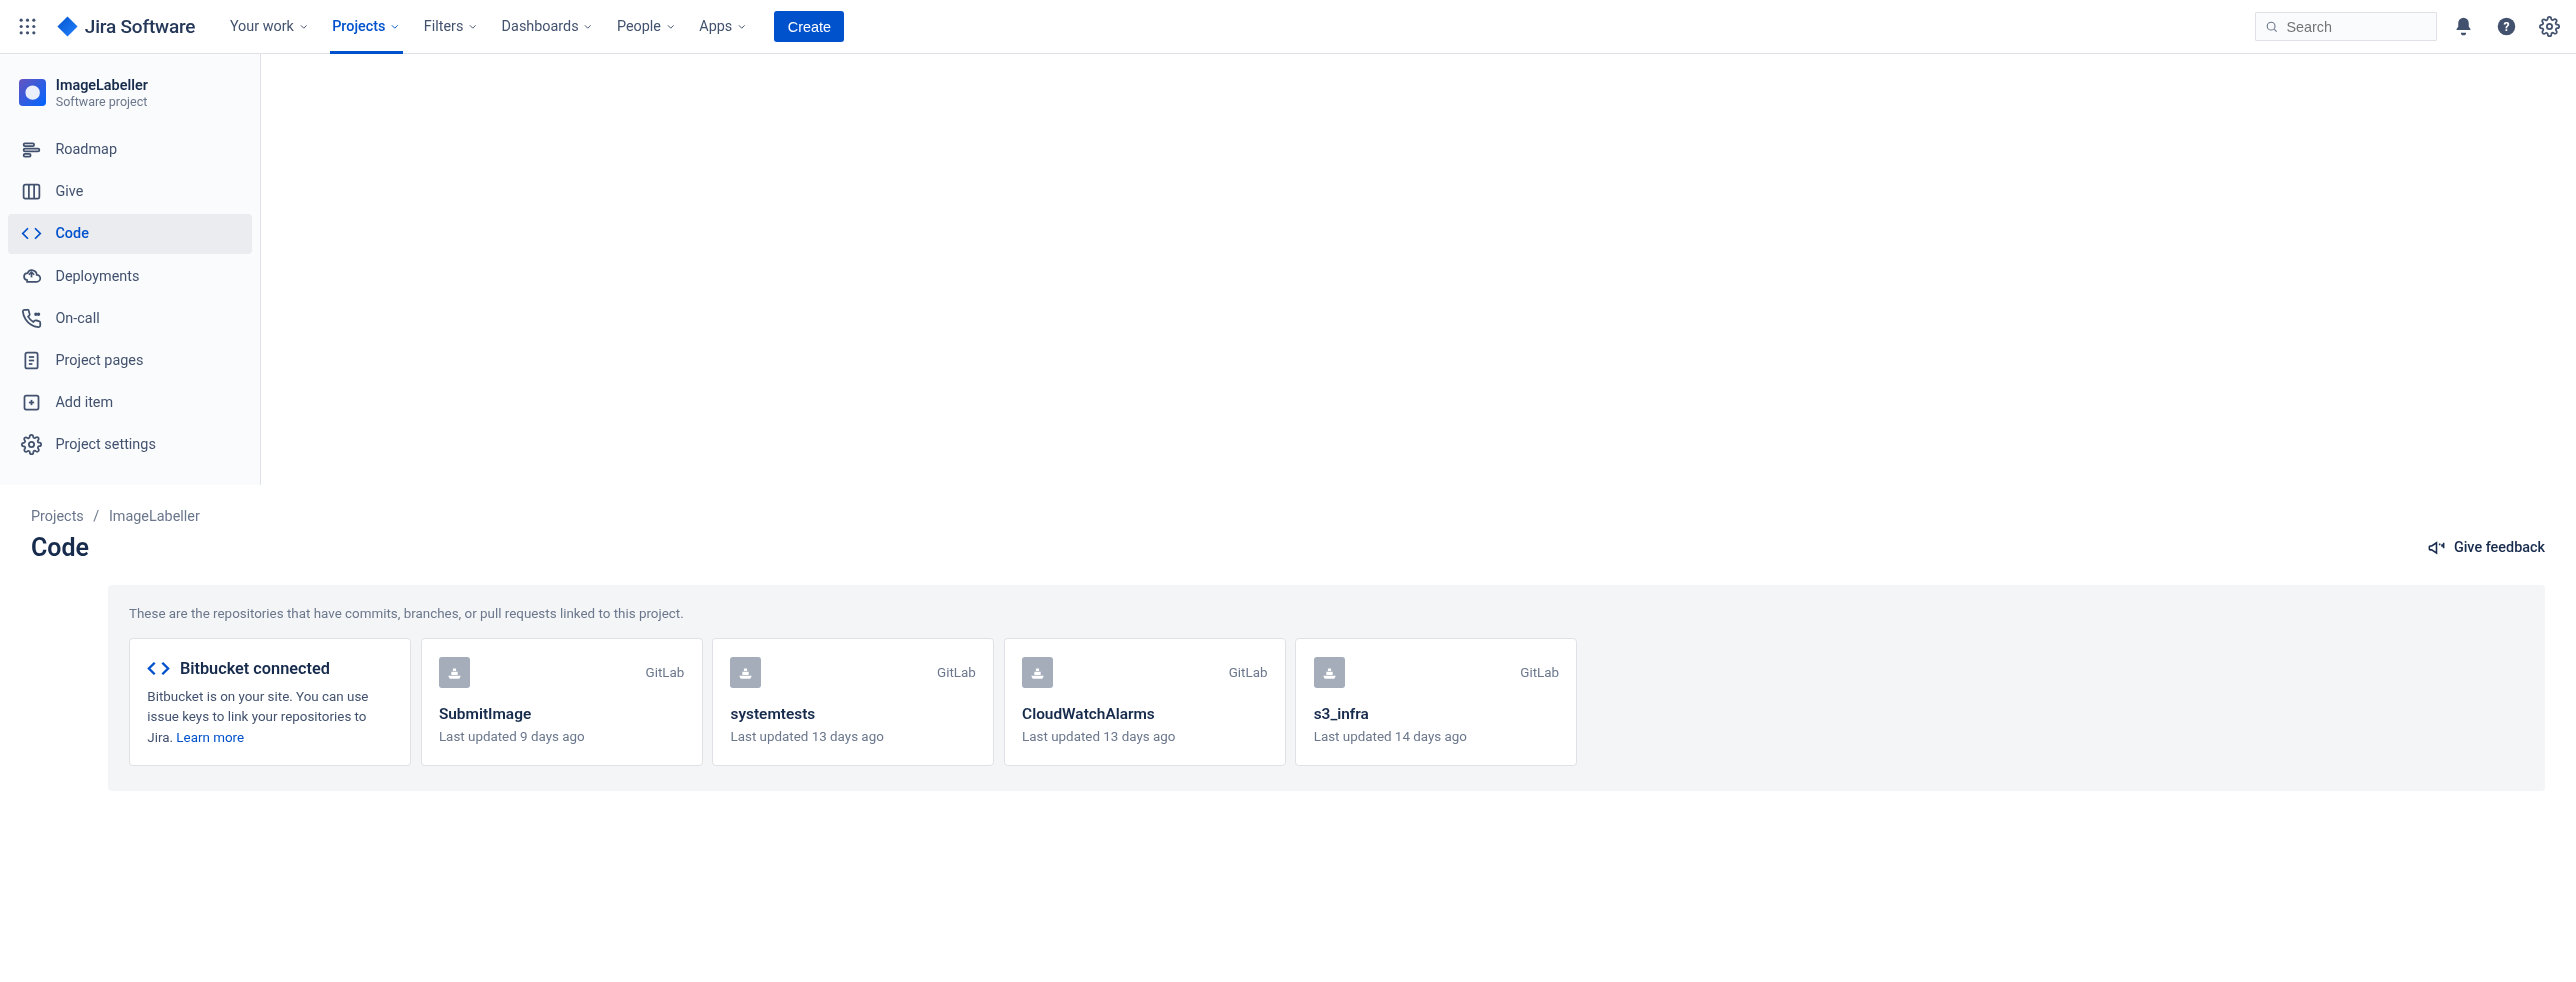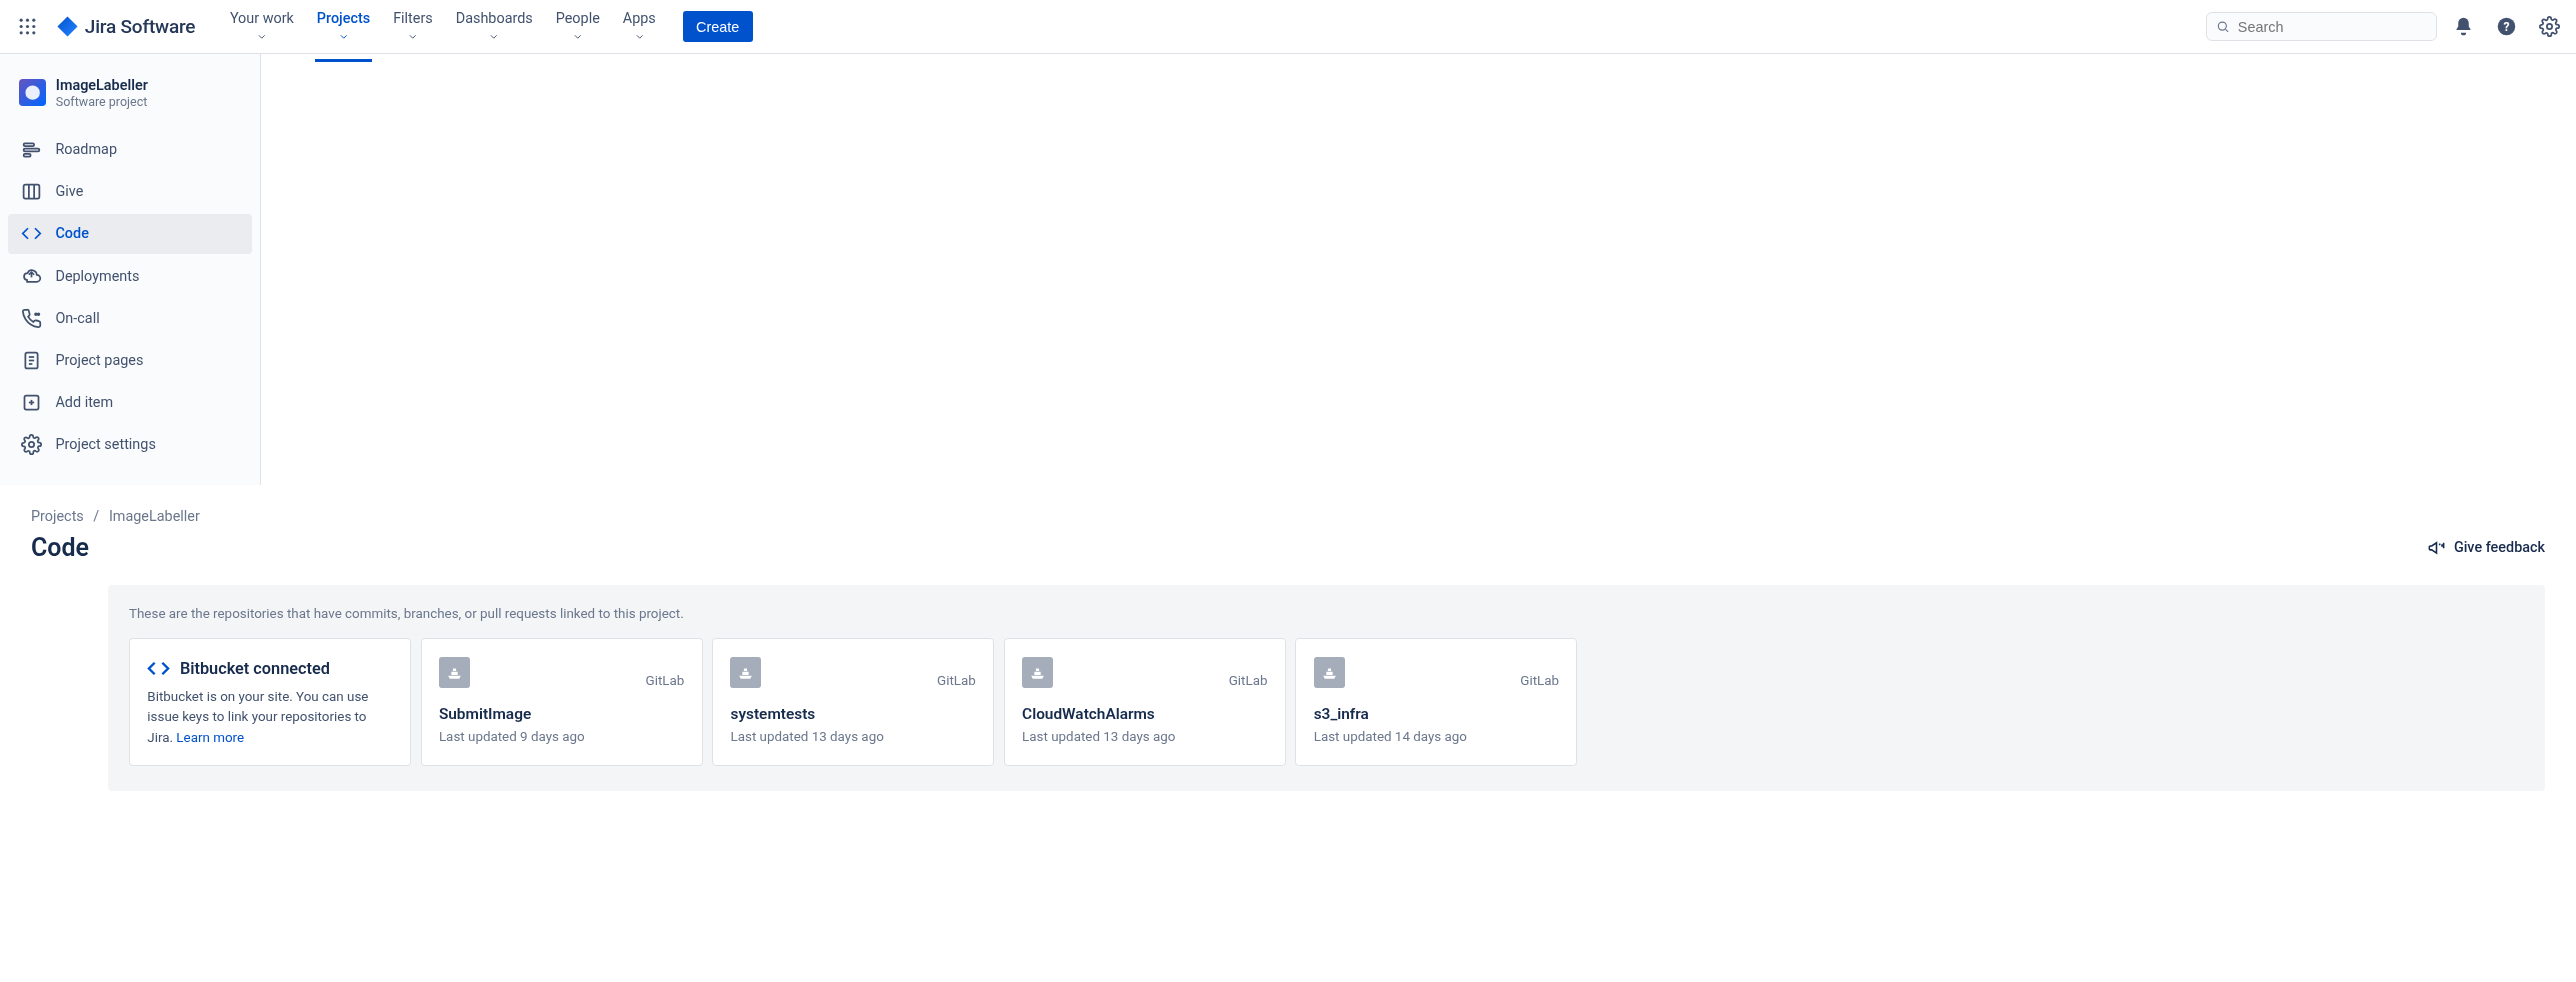--- a/index.html
+++ b/index.html
@@ -5,27 +5,27 @@
 * { box-sizing: border-box; margin: 0; padding: 0; }
 body { font-family: -apple-system, BlinkMacSystemFont, "Segoe UI", Roboto, sans-serif; color: #172b4d; background: #fff; }
 
 
 .topnav { display: flex; align-items: center; height: 54px; padding: 0 11.5px; border-bottom: 1px solid #dfe1e6; gap: 5.8px; }
 .app-switcher { width: 31px; height: 31px; display: flex; align-items: center; justify-content: center; border-radius: 2.9px; cursor: pointer; }
 .logo-wrap { display: flex; align-items: center; gap: 5.8px; padding: 0 7.7px; cursor: pointer; }
 .logo-mark { width: 23px; height: 23px; }
 .logo-text { font-size: 19px; font-weight: 500; color: #253858; letter-spacing: -0.2px; }
 .nav-items { display: flex; align-items: center; gap: 3.8px; margin-left: 11.5px; }
-.nav-item { display: flex; align-items: center; gap: 3.8px; padding: 7.7px 9.6px; font-size: 14.4px; color: #42526e; cursor: pointer; border-radius: 2.9px; position: relative; flex-direction: column; }
+.nav-item { display: flex; align-items: center; gap: 3.8px; padding: 7.7px 9.6px; font-size: 14.4px; color: #42526e; cursor: pointer; border-radius: 2.9px; position: relative; }
 .nav-item.active { color: #0052cc; font-weight: 500; }
 .nav-item.active::after { content: ""; position: absolute; left: 7.7px; right: 7.7px; bottom: -11.5px; height: 2.9px; background: #0052cc; }
 .chev { width: 11.5px; height: 11.5px; }
 .create-btn { margin-left: 11.5px; background: #0052cc; color: #fff; border: none; padding: 7.7px 13.4px; font-size: 14.4px; font-weight: 500; border-radius: 2.9px; cursor: pointer; }
 .spacer { flex: 1; }
-.search { display: flex; align-items: center; gap: 7.7px; border: 1px solid #dfe1e6; border-radius: 6px; padding: 5.8px 9.6px; width: 231px; background: #fafbfc; }
+.search { display: flex; align-items: center; gap: 7.7px; border: 1px solid #dfe1e6; border-radius: 1px; padding: 5.8px 9.6px; width: 182px; background: #fafbfc; }
 .search input { border: none; outline: none; background: transparent; font-size: 14.4px; width: 100%; color: #172b4d; }
 .icon-btn { width: 31px; height: 31px; display: flex; align-items: center; justify-content: center; cursor: pointer; border-radius: 50%; margin-left: 5.8px; }
 
 
 .layout { display: flex; height: calc(100vh - 54px); flex-direction: column; }
 .sidebar { width: 261px; border-right: 1px solid #dfe1e6; padding: 19px 7.7px; background: #fafbfc; }
 .project-header { display: flex; align-items: center; gap: 9.6px; padding: 3.8px 11.5px 19px; }
 .project-avatar { width: 27px; height: 27px; border-radius: 3.8px; background: linear-gradient(135deg, #6554c0, #0065ff); display: flex; align-items: center; justify-content: center; }
 .project-name { font-size: 14.4px; font-weight: 600; color: #172b4d; }
 .project-type { font-size: 12.5px; color: #6b778c; }
@@ -45,21 +45,21 @@
 
 .repo-panel { background: #f4f5f7; border-radius: 3.8px; padding: 21px 21px 25px; margin-left: 77px; }
 .repo-title { font-size: 16.3px; font-weight: 600; margin-bottom: 5.8px; }
 .repo-sub { font-size: 13.4px; color: #6b778c; margin-bottom: 17.3px; }
 .cards { display: flex; flex-wrap: wrap; gap: 9.6px; }
 .card { background: #fff; border: 1px solid #dfe1e6; border-radius: 3.8px; padding: 17.3px; width: 282px; }
 .card.bb { display: flex; flex-direction: column; gap: 7.7px; }
 .bb-head { display: flex; align-items: center; gap: 9.6px; font-size: 16.3px; font-weight: 600; }
 .bb-desc { font-size: 13.4px; color: #42526e; line-height: 1.5; }
 .bb-desc a { color: #0052cc; text-decoration: none; cursor: pointer; }
-.repo-card-head { display: flex; justify-content: space-between; align-items: flex-end; margin-bottom: 17.3px; }
+.repo-card-head { display: flex; justify-content: space-between; align-items: center; margin-bottom: 17.3px; }
 .repo-icon { width: 31px; height: 31px; background: #a5adba; border-radius: 2.9px; display: flex; align-items: center; justify-content: center; }
 .provider { font-size: 13.4px; color: #6b778c; }
 .repo-name { font-size: 15.4px; font-weight: 600; margin-bottom: 5.8px; }
 .repo-updated { font-size: 13.4px; color: #6b778c; }
 
 svg { display: block; }
 </style>
 </head>
 <body>
 

